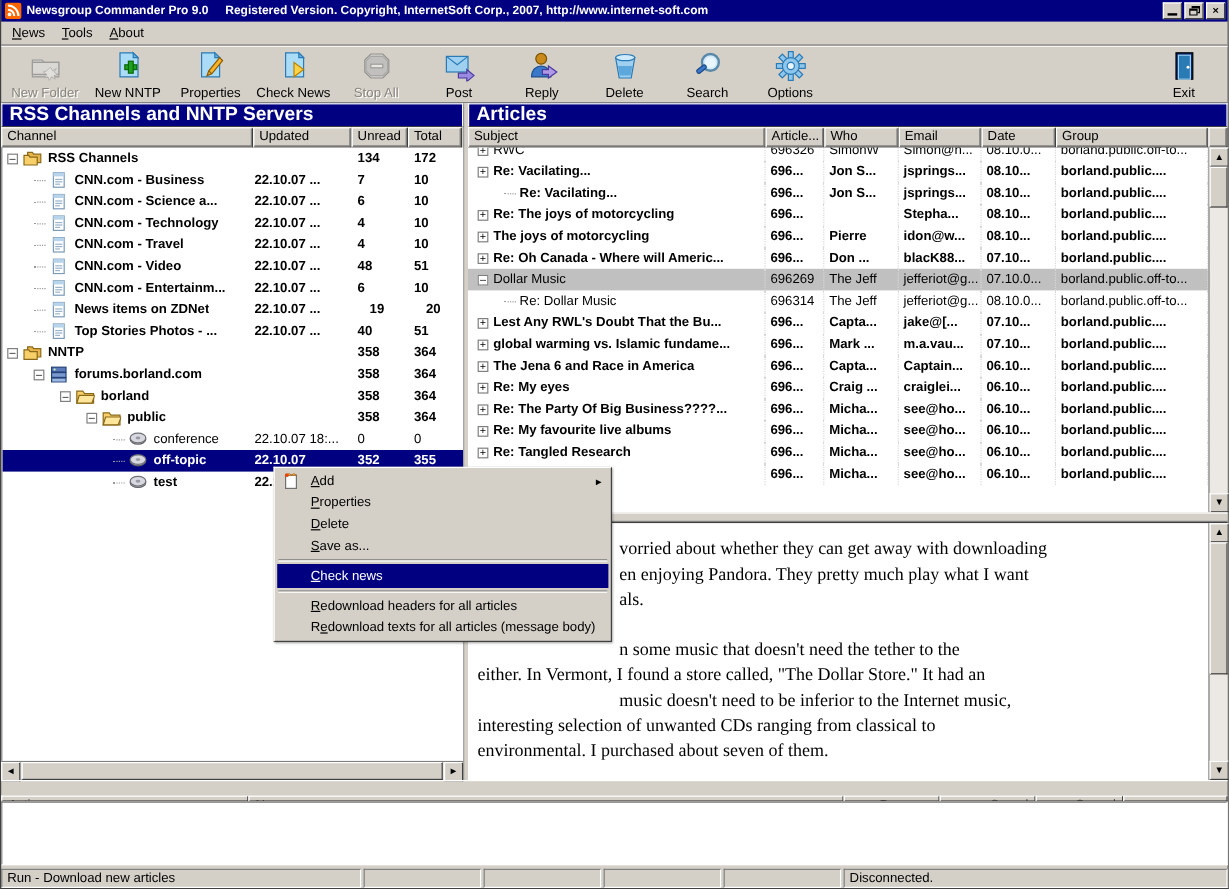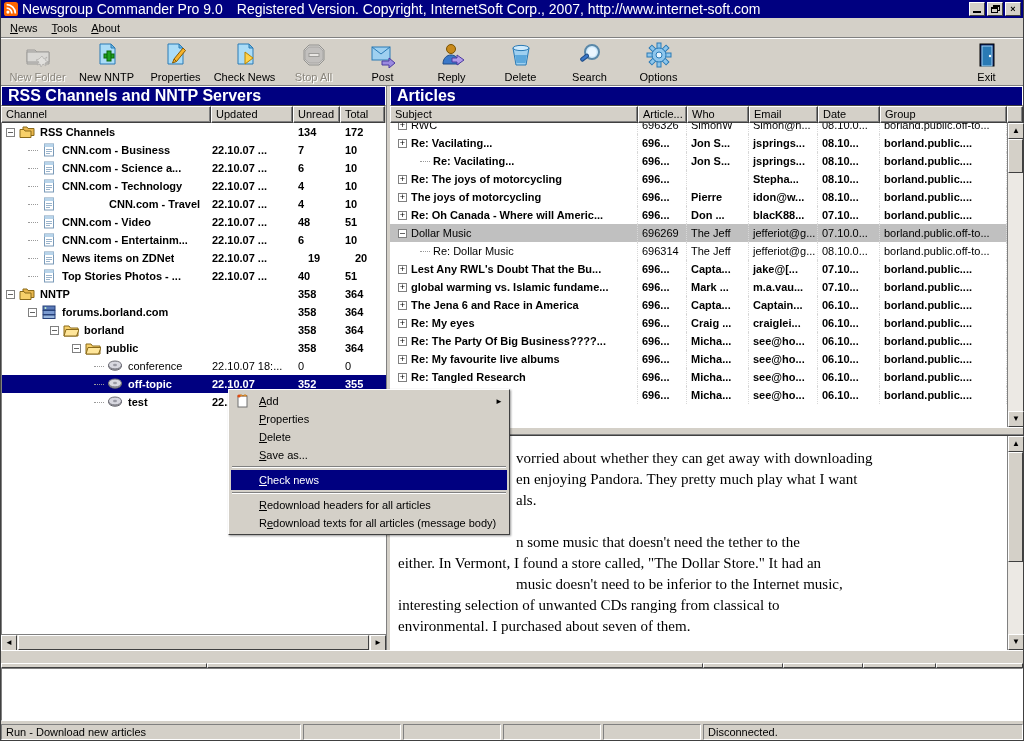--- a/index.html
+++ b/index.html
@@ -3,21 +3,21 @@
 <meta charset="utf-8">
 <style>
   * { margin:0; padding:0; box-sizing:border-box; }
   html,body { width:1024px; height:741px; overflow:hidden; }
   body { font-family:"Liberation Sans", sans-serif; font-size:11px; background:#d4d0c8; color:#000; }
   .window { width:1024px; height:741px; display:flex; flex-direction:column; border:1px solid #404040; border-top:none; }
 
   
   .titlebar { height:18px; background:#000080; color:#fff; display:flex; align-items:center; padding:0 2px 0 3px; flex:0 0 auto; }
   .titlebar .t-icon { width:14px; height:14px; margin-right:4px; flex:0 0 auto; }
-  .titlebar .t-text { font-weight:normal; font-size:14px; white-space:nowrap; overflow:hidden; }
+  .titlebar .t-text { font-weight:bold; font-size:10px; white-space:nowrap; overflow:hidden; }
   .titlebar .t-text .sub { margin-left:14px; }
   .winbtns { margin-left:auto; display:flex; gap:2px; }
   .winbtn { width:16px; height:14px; background:#d4d0c8; border:1px solid; border-color:#fff #404040 #404040 #fff; position:relative; font-size:9px; text-align:center; line-height:12px; font-weight:bold; color:#000; }
   .winbtn .min { position:absolute; left:3px; bottom:2px; width:8px; height:2px; background:#000; }
   .winbtn .r1 { position:absolute; left:3px; top:4px; width:7px; height:6px; border:1px solid #000; border-top-width:2px; background:#d4d0c8; }
   .winbtn .r2 { position:absolute; left:5px; top:2px; width:7px; height:6px; border:1px solid #000; border-top-width:2px; background:#d4d0c8; }
 
   
   .menubar { height:20px; display:flex; align-items:center; padding-left:2px; flex:0 0 auto; border-bottom:1px solid #808080; box-shadow:0 1px 0 #fff; }
   .menu-item { padding:2px 7px; }
@@ -303,21 +303,21 @@
           <div class="tree-row bold">
             <span class="tcell" style="width: 210px; display: flex; align-items: center; padding-left: 26px;">
               <span class="dots"></span>
               <span class="tree-icon"><svg viewBox="0 0 16 14">
                   <rect x="3.5" y="1" width="9" height="12" fill="#fff" stroke="#7a9ab8"></rect>
                   <rect x="3.5" y="1" width="9" height="3" fill="#b8d4ea"></rect>
                   <rect x="5" y="6" width="6" height="1" fill="#9ab4cc"></rect>
                   <rect x="5" y="8" width="6" height="1" fill="#9ab4cc"></rect>
                   <rect x="5" y="10" width="4" height="1" fill="#9ab4cc"></rect>
                 </svg></span>
-              <span style="overflow: hidden; margin-left: 47px;">CNN.com - Travel</span>
+              <span style="overflow: hidden;">CNN.com - Travel</span>
             </span>
             <span class="tcell" style="width: 82px;">22.10.07 ...</span>
             <span class="tcell" style="width: 47px; padding-left: 4px;">4</span>
             <span class="tcell" style="width: 45px; padding-left: 4px;">10</span>
           </div>
           <div class="tree-row bold">
             <span class="tcell" style="width: 210px; display: flex; align-items: center; padding-left: 26px;">
               <span class="dots"></span>
               <span class="tree-icon"><svg viewBox="0 0 16 14">
                   <rect x="3.5" y="1" width="9" height="12" fill="#fff" stroke="#7a9ab8"></rect>

